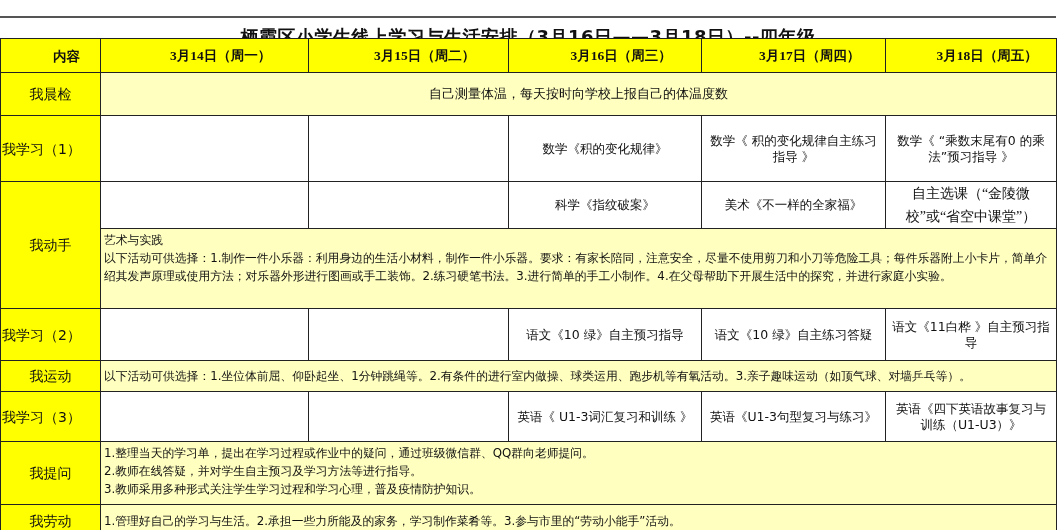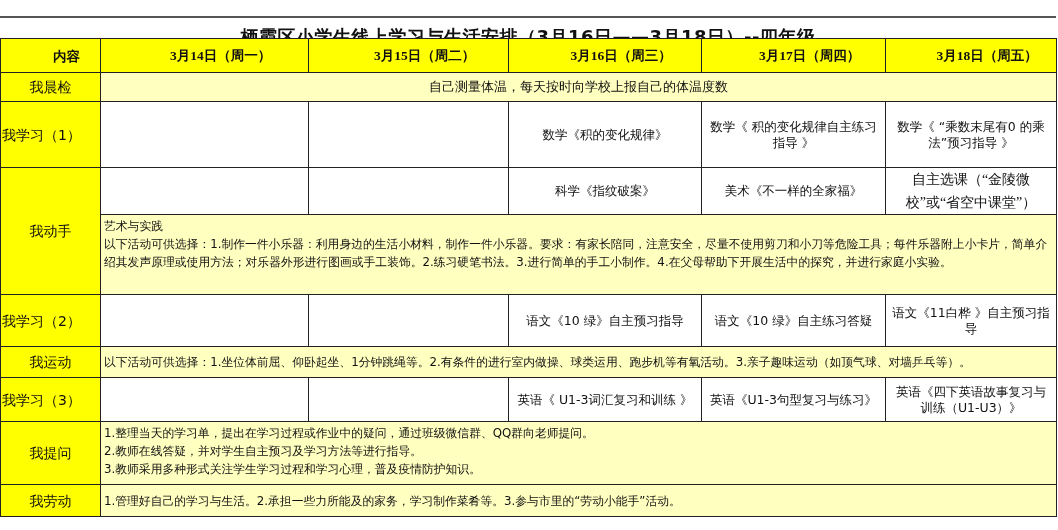--- a/index.html
+++ b/index.html
@@ -39,21 +39,21 @@
   <tbody>
       <tr class="hdr">
     <td class="first">内容</td>
     <td>3月14日（周一）</td>
     <td>3月15日（周二）</td>
     <td>3月16日（周三）</td>
     <td>3月17日（周四）</td>
     <td>3月18日（周五）</td>
   </tr>
 
-  <tr style="height:29px">
+  <tr style="height:43px">
     <td class="label">我晨检</td>
     <td class="pale center" colspan="5">自己测量体温，每天按时向学校上报自己的体温度数</td>
   </tr>
 
   <tr style="height:66px">
     <td class="label left">我学习（1）</td>
     <td class="white"></td>
     <td class="white"></td>
     <td class="white">数学《积的变化规律》</td>
     <td class="white">数学《 积的变化规律自主练习指导 》</td>
@@ -82,21 +82,21 @@
     <td class="white">语文《10 绿》自主预习指导</td>
     <td class="white">语文《10 绿》自主练习答疑</td>
     <td class="white">语文《11白桦 》自主预习指导</td>
   </tr>
 
   <tr style="height:31px">
     <td class="label">我运动</td>
     <td class="pale block" colspan="5">以下活动可供选择：1.坐位体前屈、仰卧起坐、1分钟跳绳等。2.有条件的进行室内做操、球类运用、跑步机等有氧活动。3.亲子趣味运动（如顶气球、对墙乒乓等）。</td>
   </tr>
 
-  <tr style="height:44px">
+  <tr style="height:50px">
     <td class="label left">我学习（3）</td>
     <td class="white"></td>
     <td class="white"></td>
     <td class="white">英语《 U1-3词汇复习和训练 》</td>
     <td class="white">英语《U1-3句型复习与练习》</td>
     <td class="white">英语《四下英语故事复习与训练（U1-U3）》</td>
   </tr>
 
   <tr style="height:63px">
     <td class="label">我提问</td>

